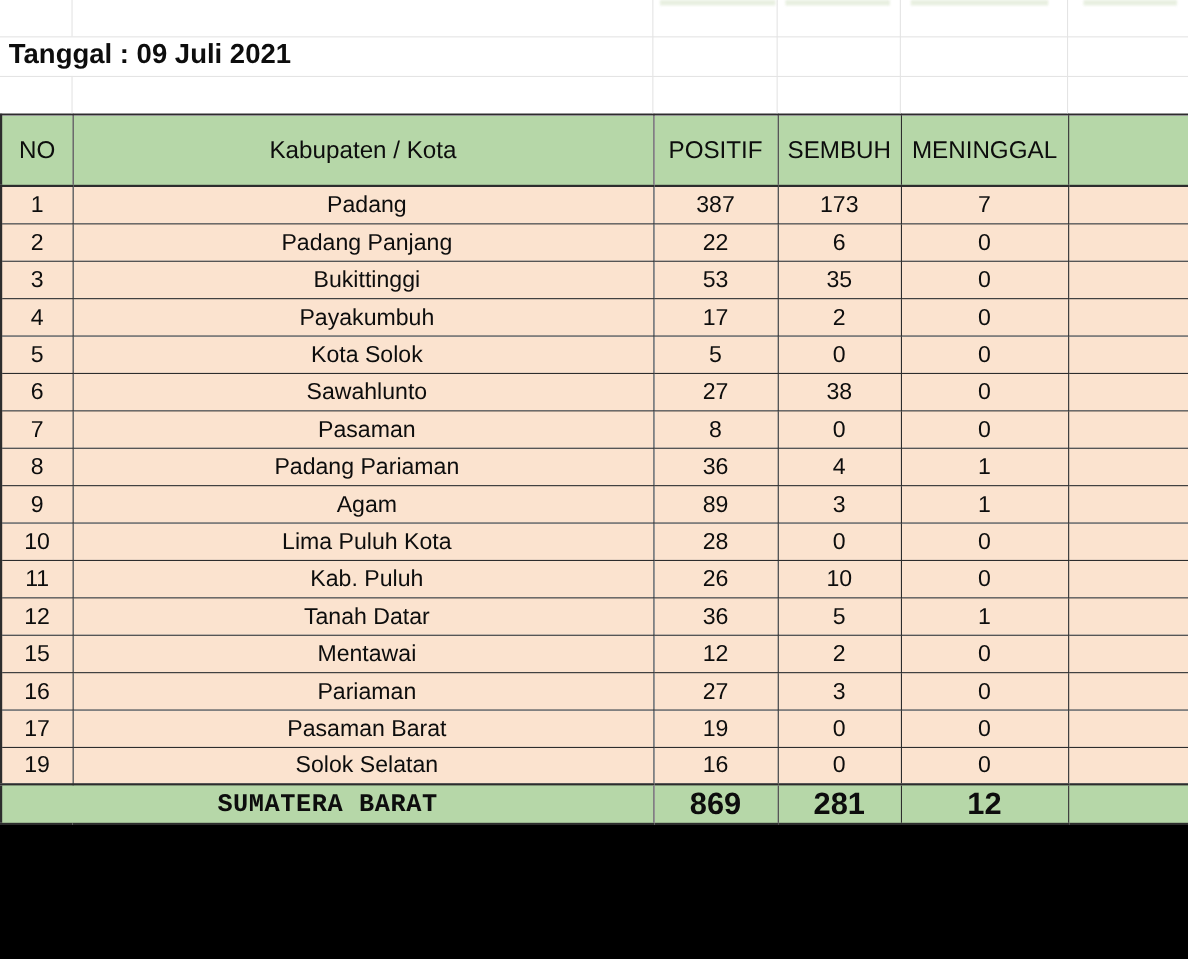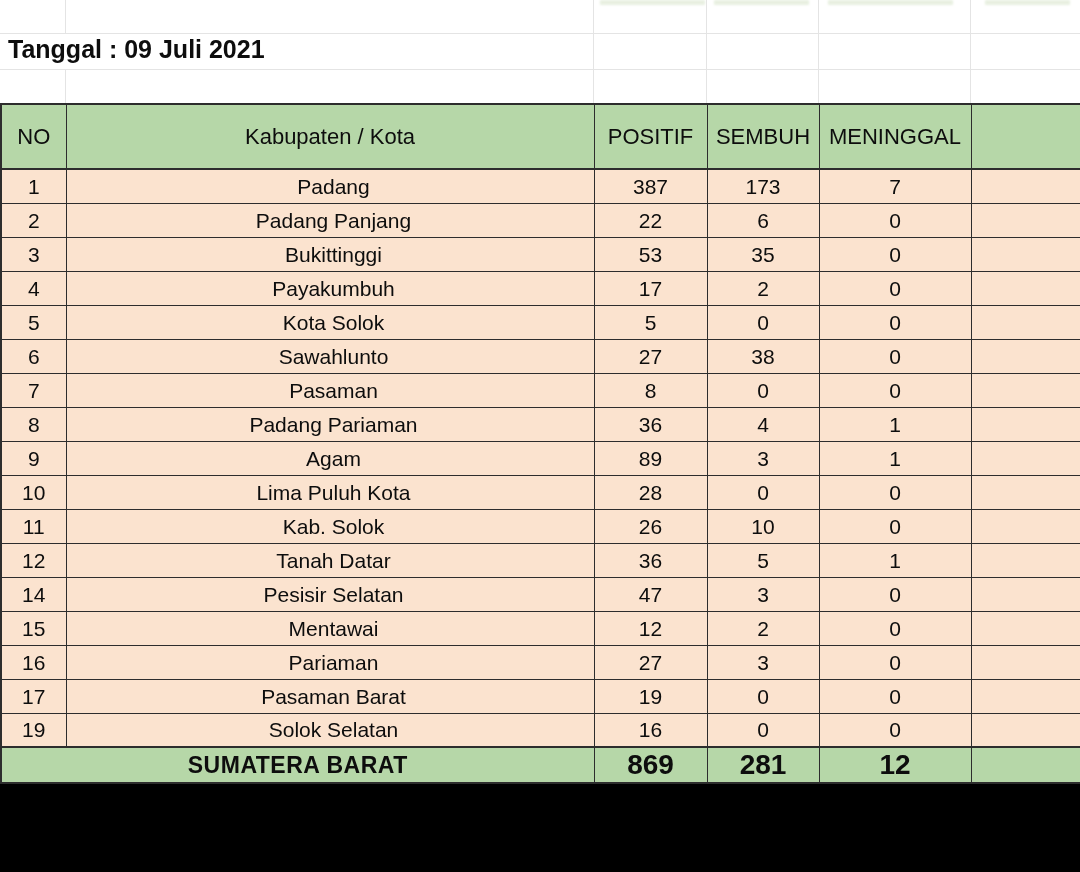--- a/index.html
+++ b/index.html
@@ -49,21 +49,21 @@
   thead th{background:var(--green);font-weight:normal;font-size:22px;border-bottom:2px solid var(--grid-dark);}
   tbody tr{height:34px;}
   tbody td{background:var(--peach);font-size:21px;}
   td.region{text-align:center;padding-left:7px;}
   tfoot tr{height:36px;}
   tfoot td{
     background:var(--green);font-weight:bold;font-size:28px;
     border-top:2px solid var(--grid-dark);
     border-bottom:2px solid var(--grid-dark);
   }
-  tfoot td.total-label{font-size:23px;letter-spacing:.5px;}
+  tfoot td.total-label{font-size:23px;letter-spacing:.5px;font-family:Liberation Mono, monospace;}
   
   .bottom-strip{flex:1;background:var(--bar);}
 </style>
 </head>
 <body>
 
 <div class="screen">
 
   <div class="top-area">
     <div class="hline" style="top:33px"></div>
@@ -176,40 +176,32 @@
         <tr>
     <td>10</td>
     <td class="region">Lima Puluh Kota</td>
     <td>28</td>
     <td>0</td>
     <td>0</td>
     <td></td>
   </tr>
         <tr>
     <td>11</td>
-    <td class="region">Kab. Solok</td>
+    <td class="region">Kab. Puluh</td>
     <td>26</td>
     <td>10</td>
     <td>0</td>
     <td></td>
   </tr>
         <tr>
     <td>12</td>
     <td class="region">Tanah Datar</td>
     <td>36</td>
     <td>5</td>
     <td>1</td>
-    <td></td>
-  </tr>
-        <tr>
-    <td>14</td>
-    <td class="region">Pesisir Selatan</td>
-    <td>47</td>
-    <td>3</td>
-    <td>0</td>
     <td></td>
   </tr>
         <tr>
     <td>15</td>
     <td class="region">Mentawai</td>
     <td>12</td>
     <td>2</td>
     <td>0</td>
     <td></td>
   </tr>

